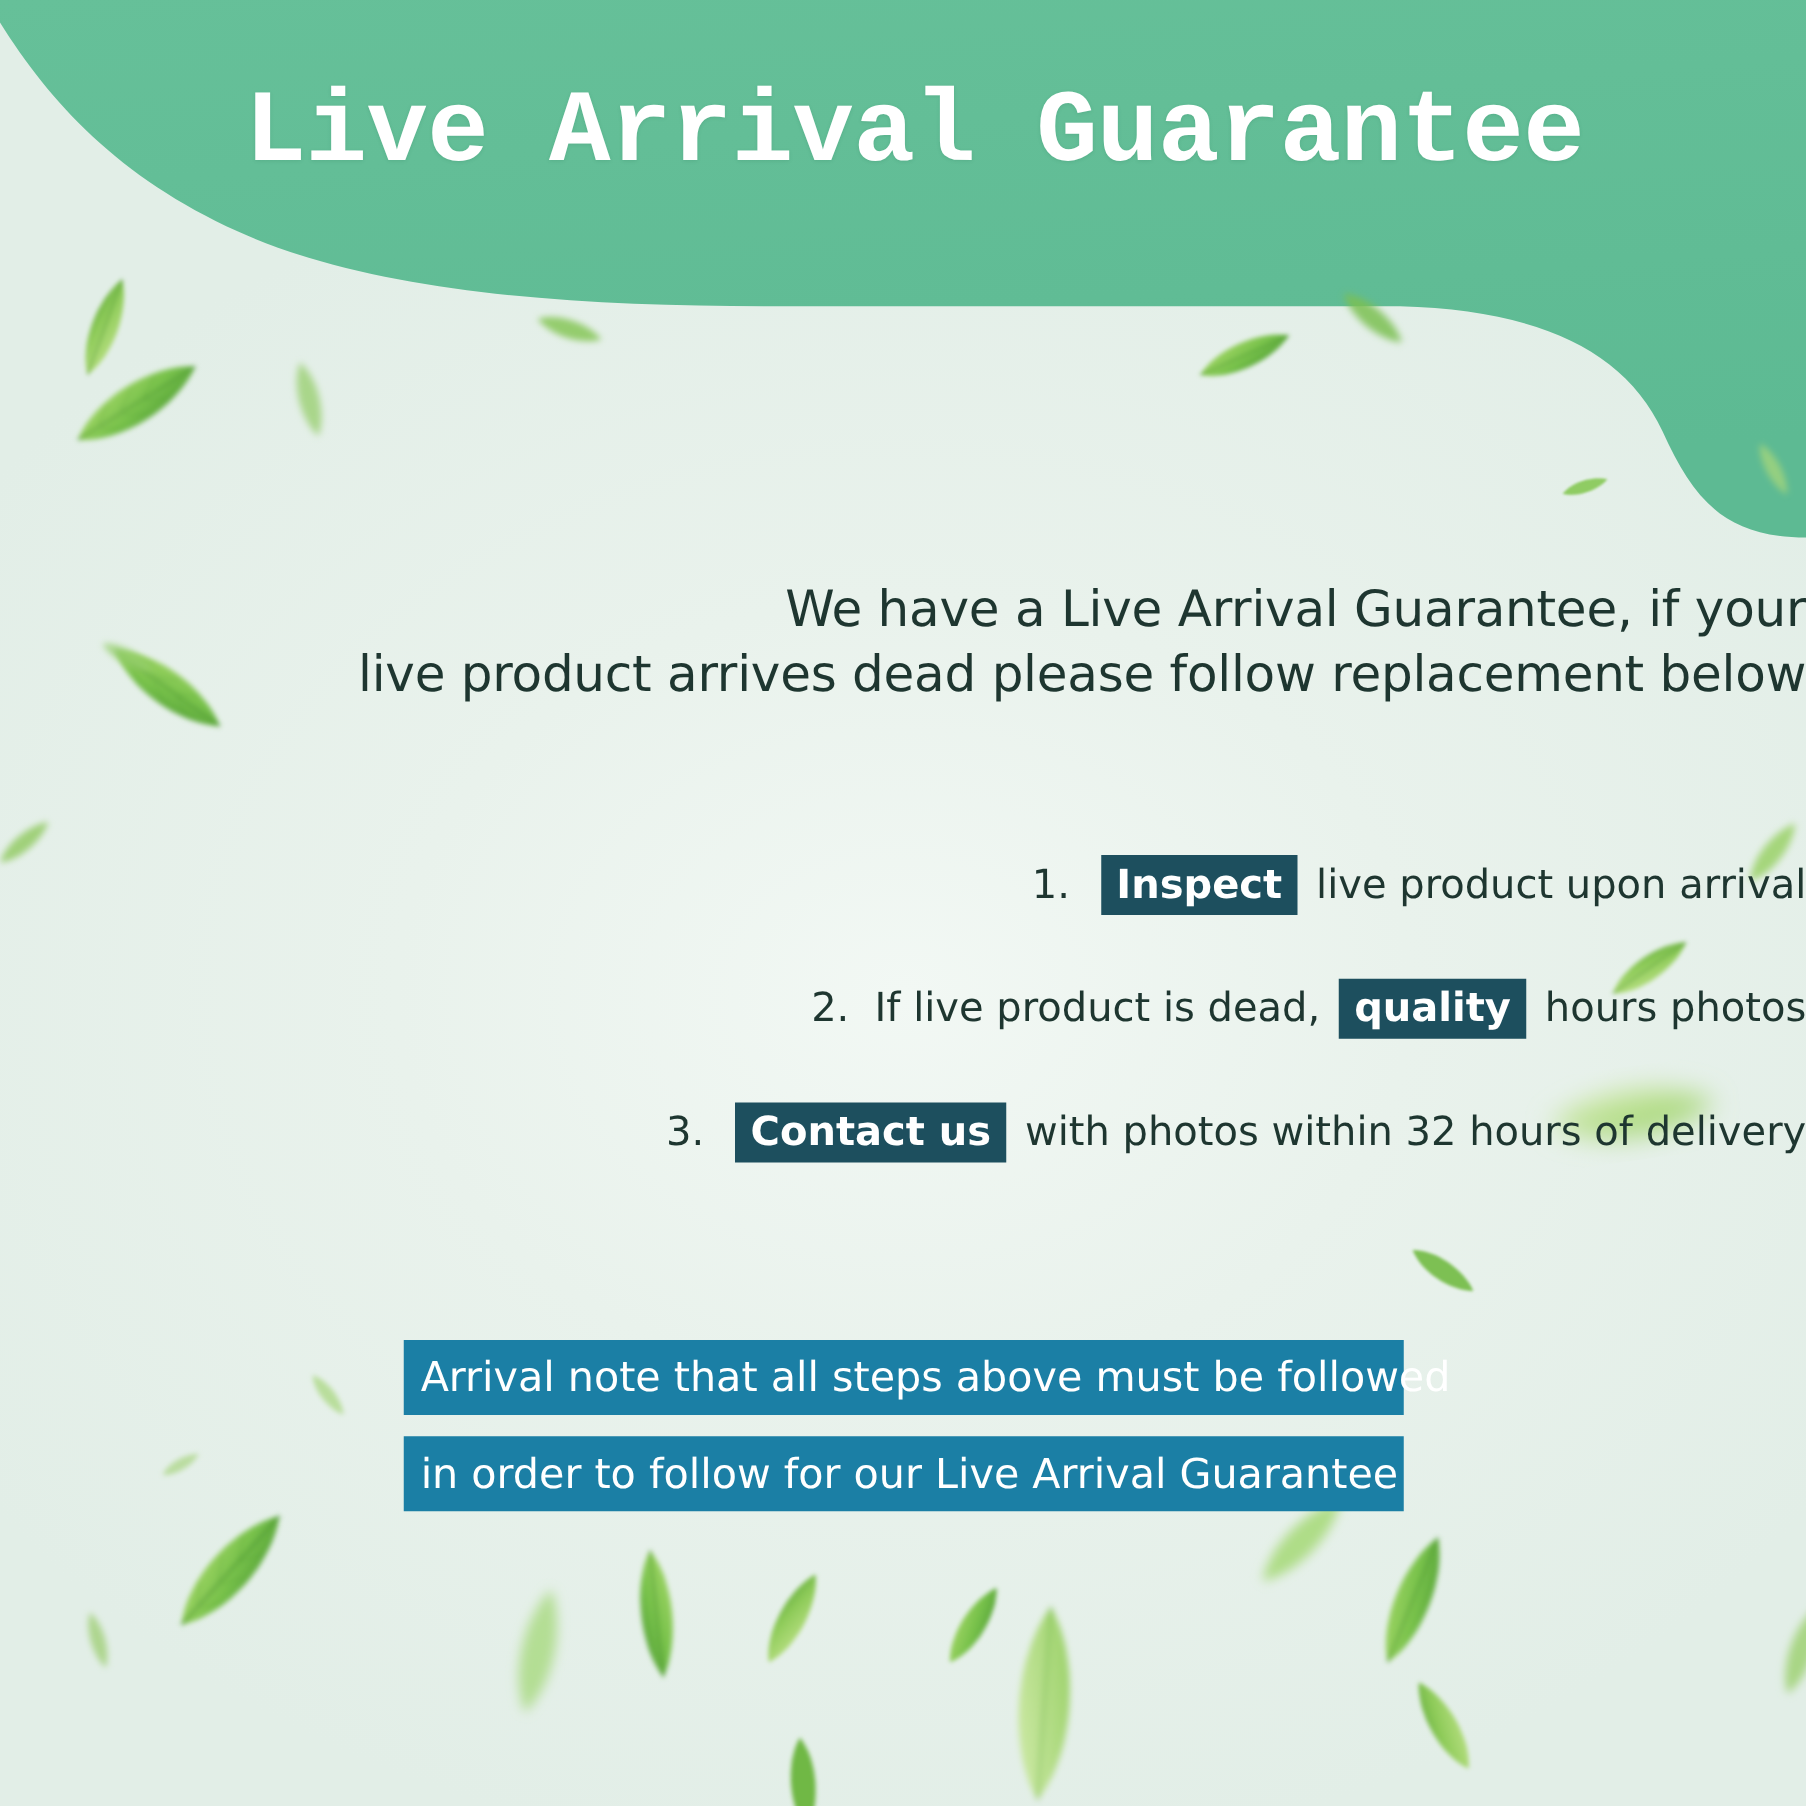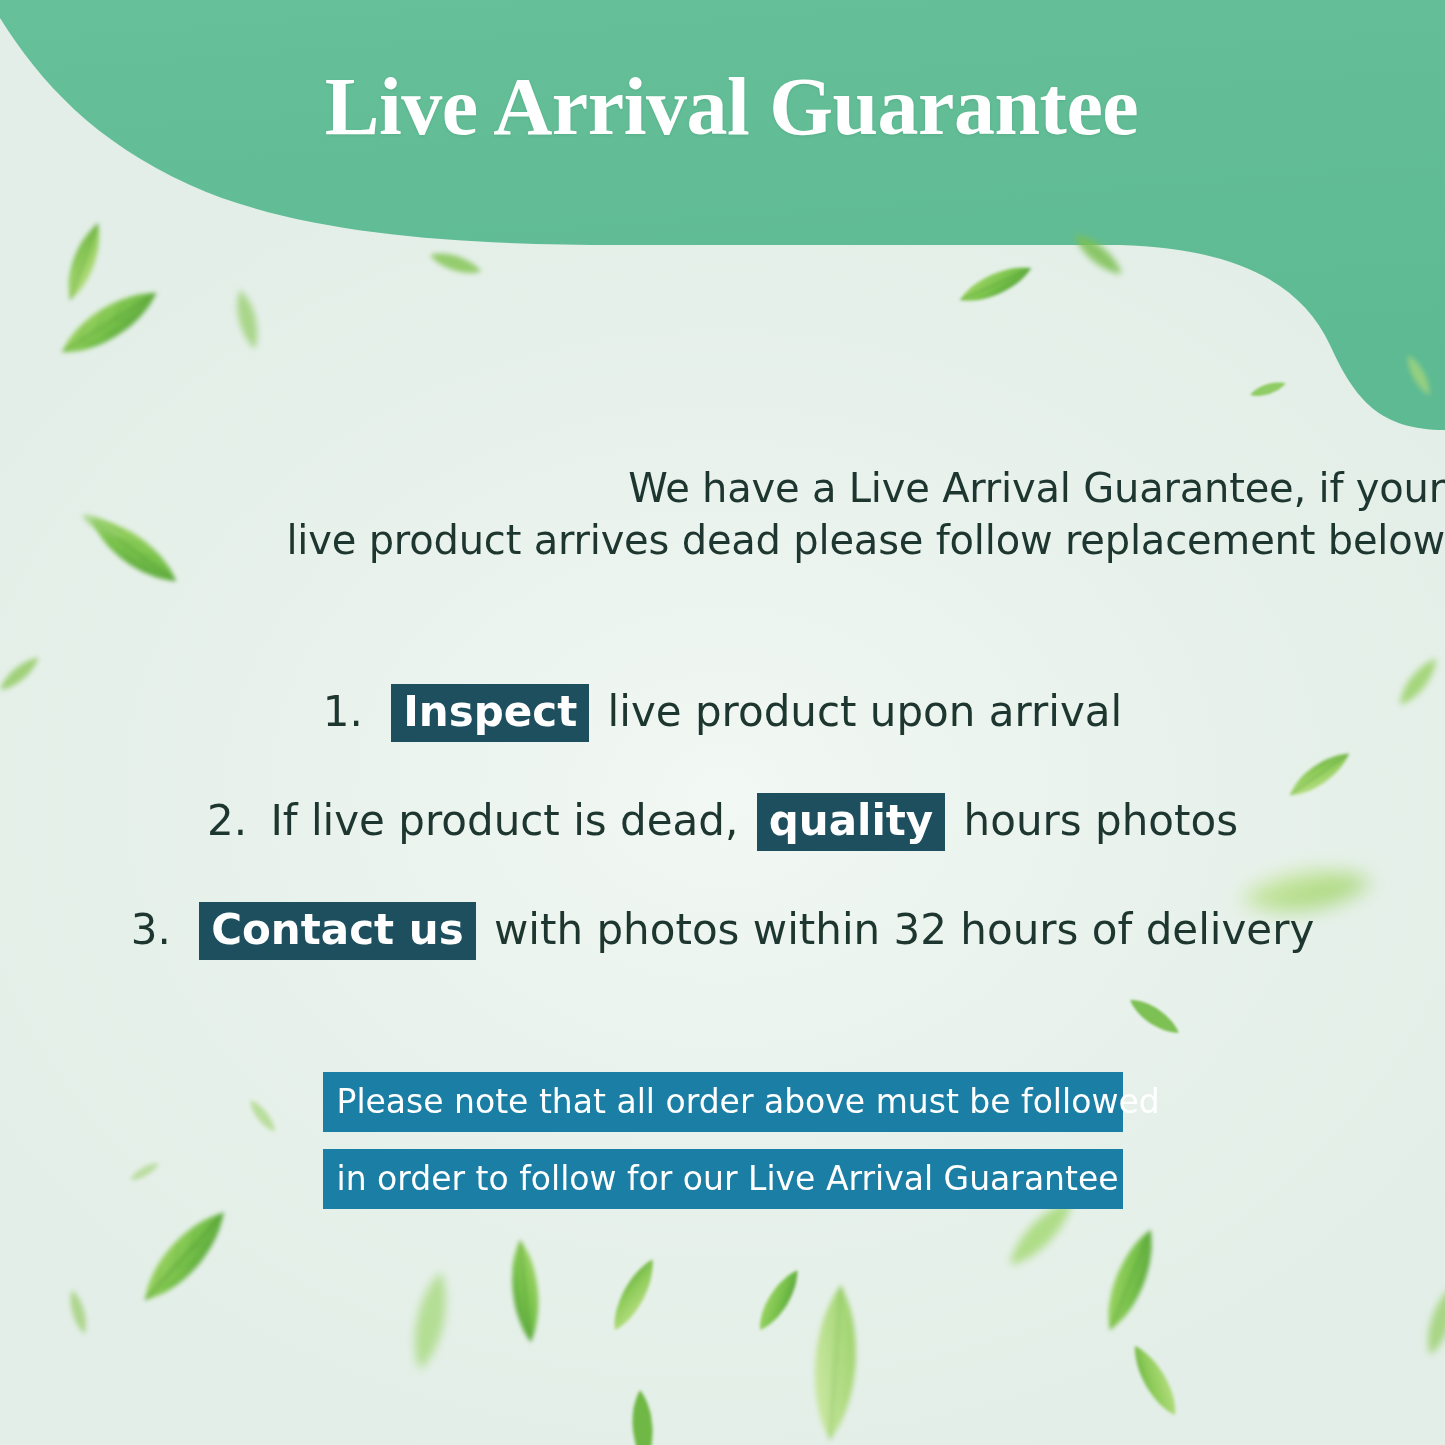--- a/index.html
+++ b/index.html
@@ -24,21 +24,21 @@
     width:1445px; height:520px;
     pointer-events:none;
   }
 
   .header-title {
     position:absolute;
     top:66px;
     left:0; right:0;
     text-align:center;
     color:#ffffff;
-    font-family:Liberation Serif, serif;
+    font-family:Liberation Mono, monospace;
     font-weight:bold;
     font-size:82px;
     letter-spacing:-0.5px;
     line-height:1;
     padding-left:18px;
     text-shadow:0 1px 3px rgba(40,110,85,0.18);
     white-space:nowrap;
   }
 
   
@@ -57,24 +57,24 @@
     letter-spacing:-0.2px;
   }
   .intro div { white-space:nowrap; }
 
   .steps {
     position:absolute;
     top:684px;
     left:0; right:0;
   }
   .step {
-    text-align:center;
+    text-align:right;
     color:#1e3630;
     font-family:"DejaVu Sans", sans-serif;
-    font-size:42px;
+    font-size:32px;
     line-height:1;
     white-space:nowrap;
     margin-bottom:51px;
   }
   .step .num { margin-right:10px; }
   .hl {
     display:inline-block;
     background:#1d4f5e;
     color:#ffffff;
     font-weight:bold;
@@ -280,17 +280,17 @@
       <span class="num">2. </span><span>If live product is dead, </span><span class="hl">quality</span><span> hours photos</span>
     </div>
 
     <div class="step">
       <span class="num">3. </span><span class="hl">Contact us</span><span> with photos within 32 hours of delivery</span>
     </div>
 
   </div>
 
   <div class="note">
-    <span class="note-line">Please note that all order above must be followed</span>
+    <span class="note-line">Arrival note that all steps above must be followed</span>
     <span class="note-line">in order to follow for our Live Arrival Guarantee</span>
   </div>
 
 </div>
 
 </body></html>

